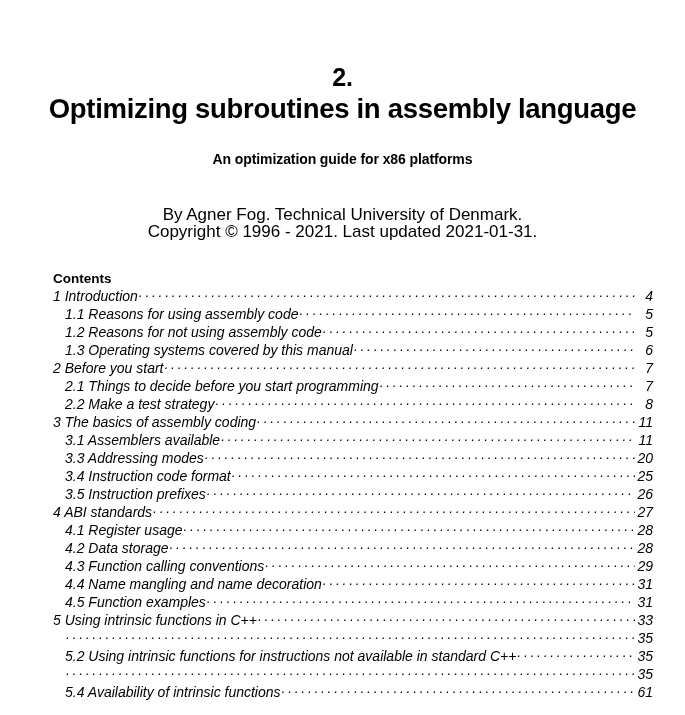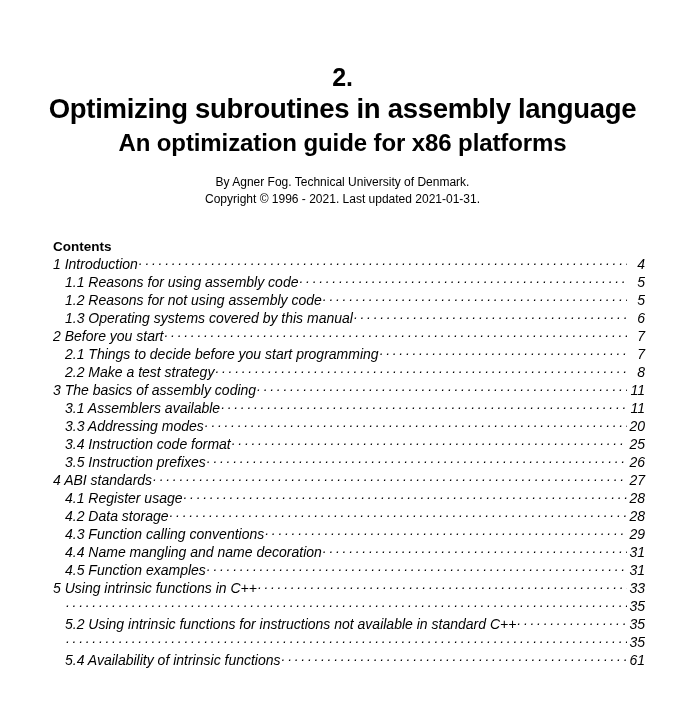--- a/index.html
+++ b/index.html
@@ -33,41 +33,41 @@
     letter-spacing: -0.2px;
   }
   .doc-title {
     font-size: 27.5px;
     font-weight: bold;
     line-height: 34px;
     letter-spacing: -0.3px;
     padding: 0 42px;
   }
   .doc-subtitle {
-    font-size: 24px;
+    font-size: 14px;
     font-weight: bold;
     line-height: 26px;
     letter-spacing: -0.1px;
-    margin-top: 4px;
+    margin-top: 20px;
   }
   .byline {
-    margin-top: 18px;
-    font-size: 12px;
+    margin-top: 34px;
+    font-size: 17px;
     line-height: 17px;
     font-weight: normal;
   }
   .byline div {
     white-space: nowrap;
   }
 
   
   .contents-wrap {
     margin-top: 30px;
     padding-left: 53px;
-    padding-right: 40px;
+    padding-right: 32px;
   }
   .contents-heading {
     font-size: 13.5px;
     font-weight: bold;
     line-height: 17px;
     margin-bottom: 0px;
   }
   .toc {
     list-style: none;
     margin: 0;

